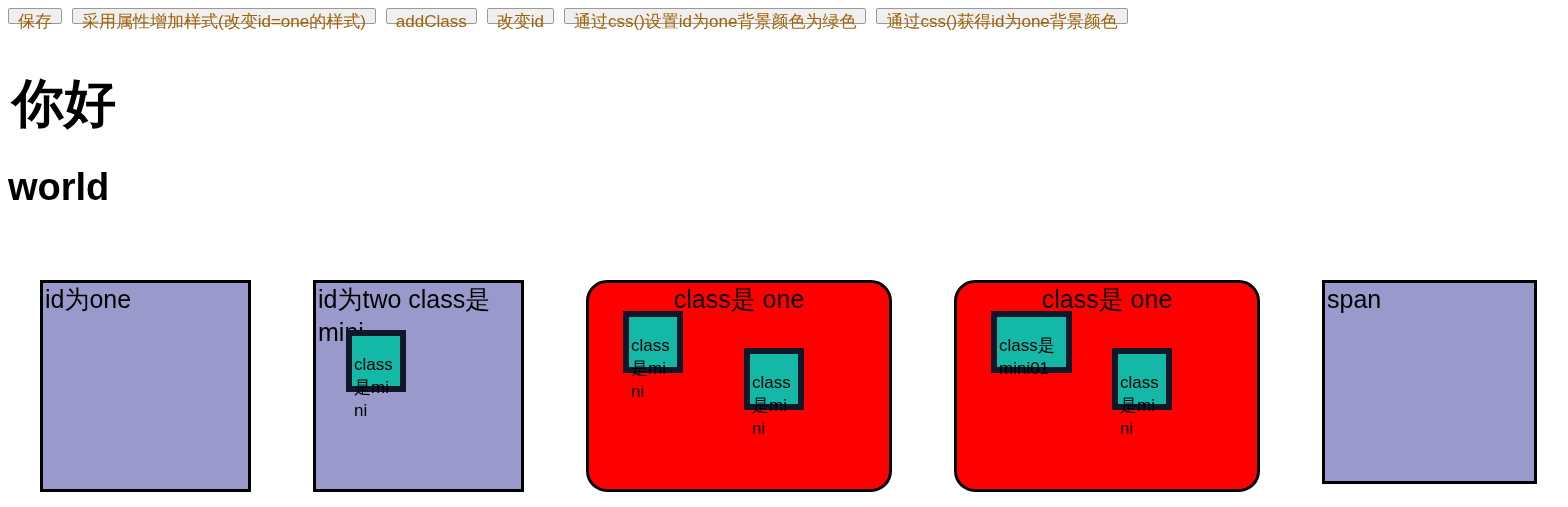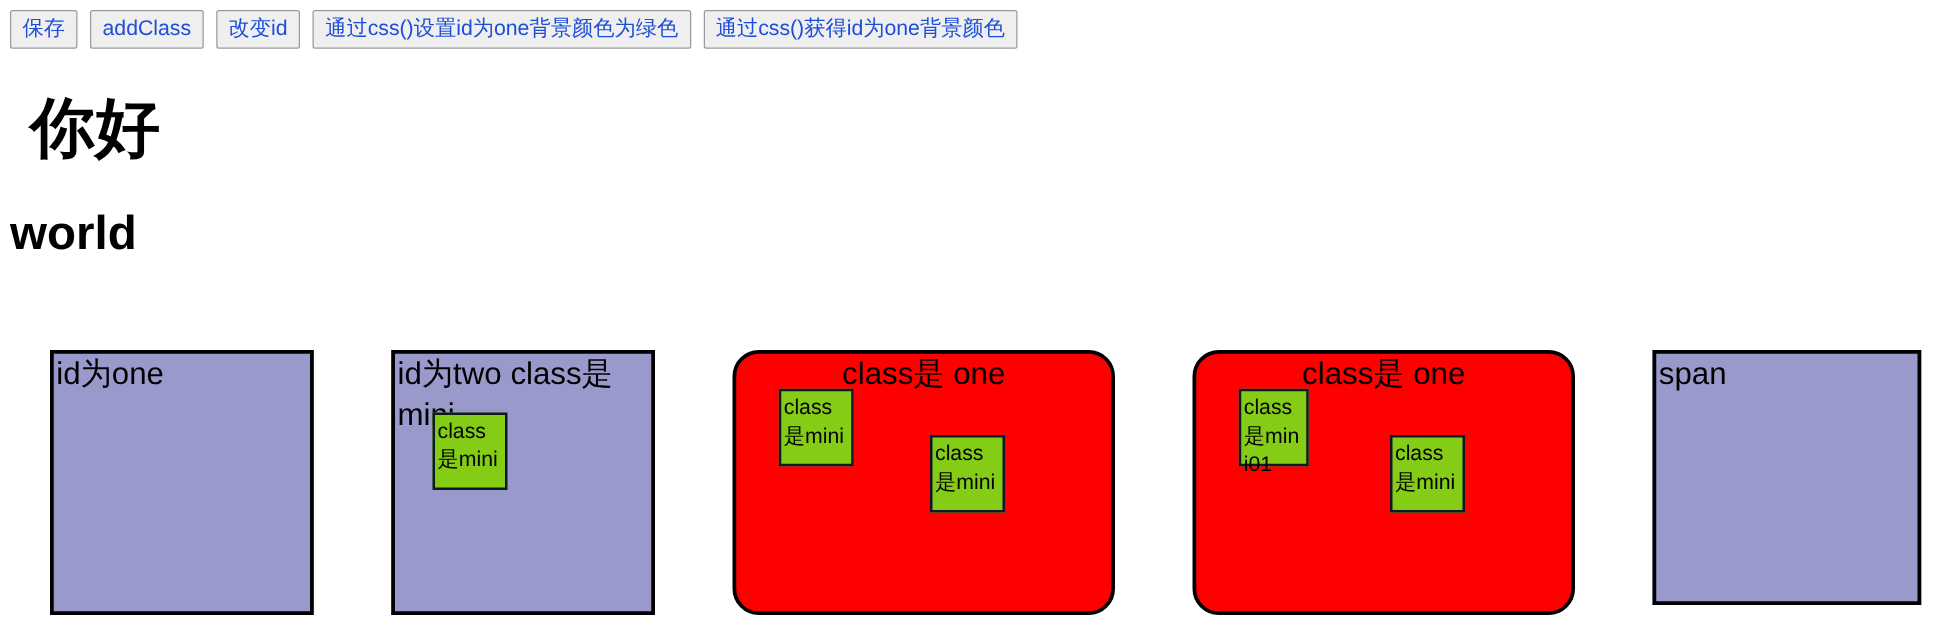--- a/index.html
+++ b/index.html
@@ -23,34 +23,34 @@
     top: 8px;
     display: flex;
     align-items: flex-start;
     gap: 10px;
     white-space: nowrap;
   }
   .btn {
     font-family: "Liberation Sans", "DejaVu Sans", sans-serif;
     font-size: 17px;
     line-height: 1.1;
-    color: #1d4ed8;
+    color: #a16207;
     background: #efefef;
     border: 1px solid #9a9a9a;
     border-radius: 2px;
     padding: 4px 9px 5px 9px;
-    height: 31px;
+    height: 16px;
     box-sizing: border-box;
     cursor: pointer;
   }
 
   
   .h1 {
     position: absolute;
-    left: 24px;
+    left: 12px;
     top: 77px;
     margin: 0;
     font-size: 52px;
     font-weight: bold;
     line-height: 1;
     letter-spacing: 0;
   }
   .h2 {
     position: absolute;
     left: 8px;
@@ -91,39 +91,40 @@
   .b3 { width: 306px; height: 212px; text-align: center; }
   .b4 { width: 306px; height: 212px; text-align: center; }
   .b5 { width: 215px; height: 204px; }
 
   
   .mini {
     position: absolute;
     box-sizing: border-box;
     width: 60px;
     height: 62px;
-    background: #84cc16;
-    border: 2px solid #0f172a;
+    background: #14b8a6;
+    border: 6px solid #0f172a;
     font-size: 17px;
     line-height: 1.35;
     text-align: left;
-    padding: 2px 2px;
+    padding: 18px 2px;
     word-break: break-all;
   }
   .b2 .mini-a { left: 30px; top: 47px; }
   .b3 .mini-a { left: 34px; top: 28px; }
   .b3 .mini-b { left: 155px; top: 65px; }
-  .b4 .mini-a { left: 34px; top: 28px; width: 56px; }
+  .b4 .mini-a { left: 34px; top: 28px; width: 81px; }
   .b4 .mini-b { left: 155px; top: 65px; }
 </style>
 </head>
 <body>
 
 <div class="toolbar">
   <button class="btn">保存</button>
+  <button class="btn">采用属性增加样式(改变id=one的样式)</button>
   <button class="btn">addClass</button>
   <button class="btn">改变id</button>
   <button class="btn">通过css()设置id为one背景颜色为绿色</button>
   <button class="btn">通过css()获得id为one背景颜色</button>
 </div>
 
 <h1 class="h1">你好</h1>
 <h2 class="h2">world</h2>
 
 <div class="boxes">

